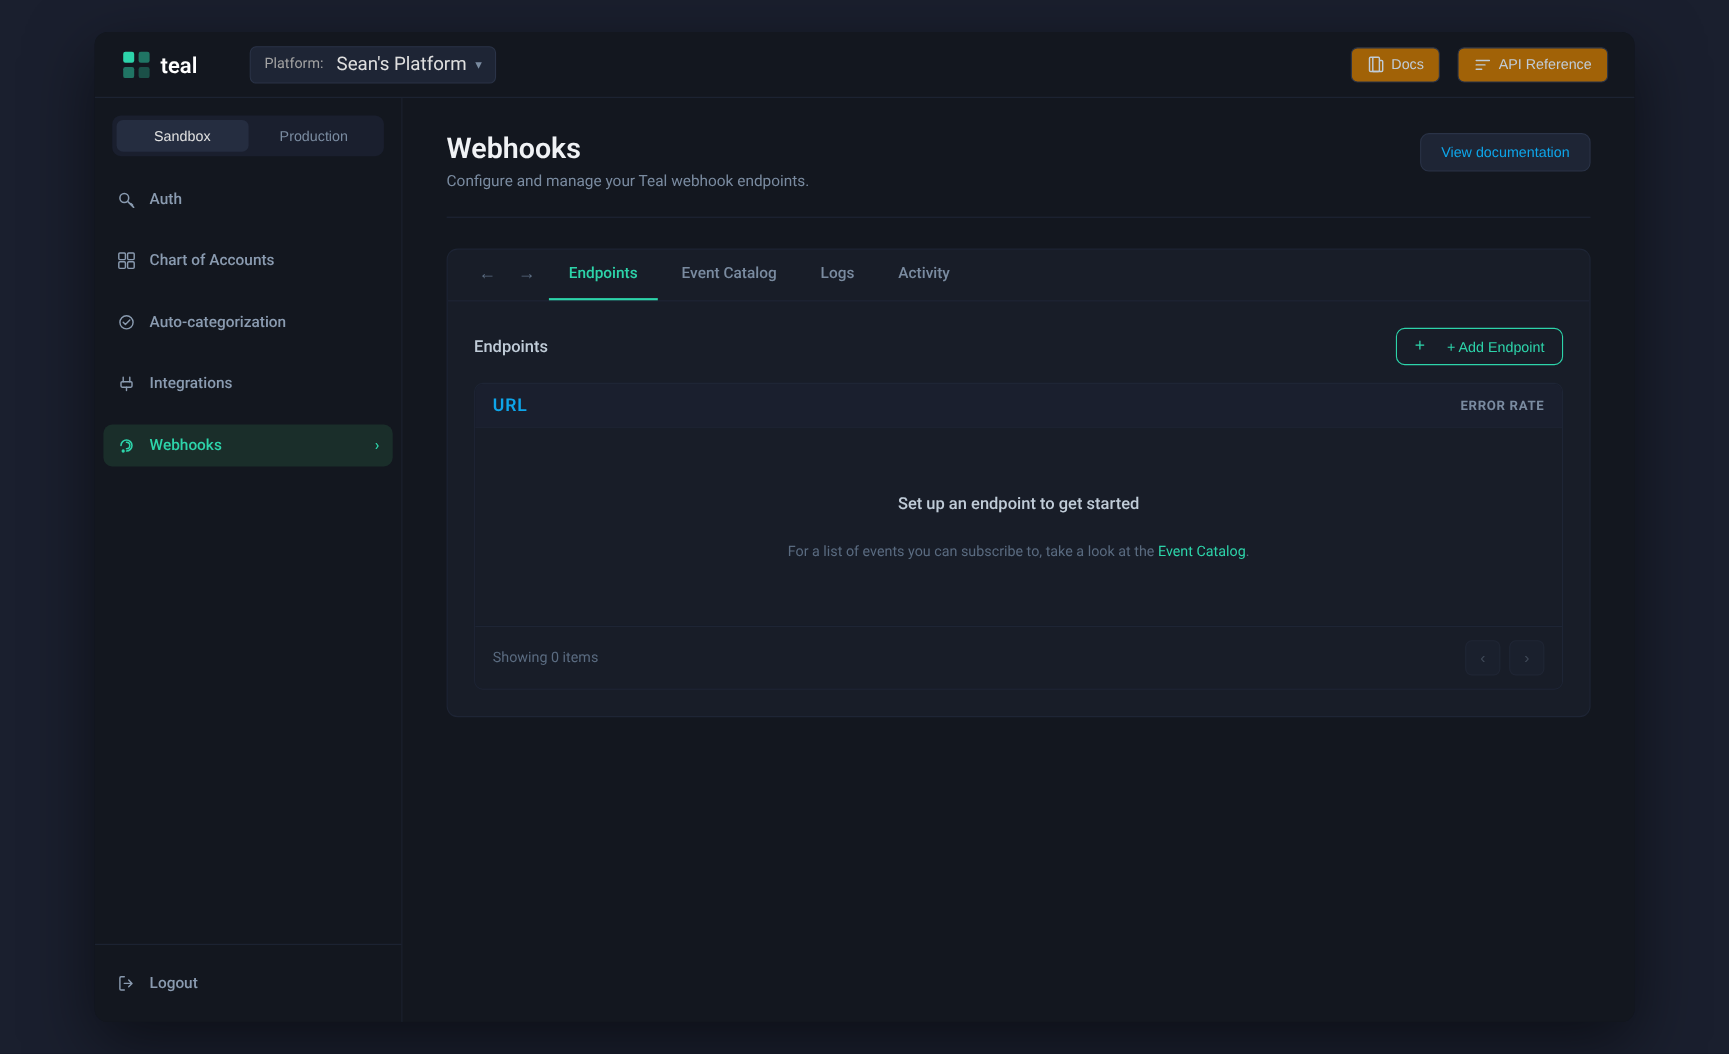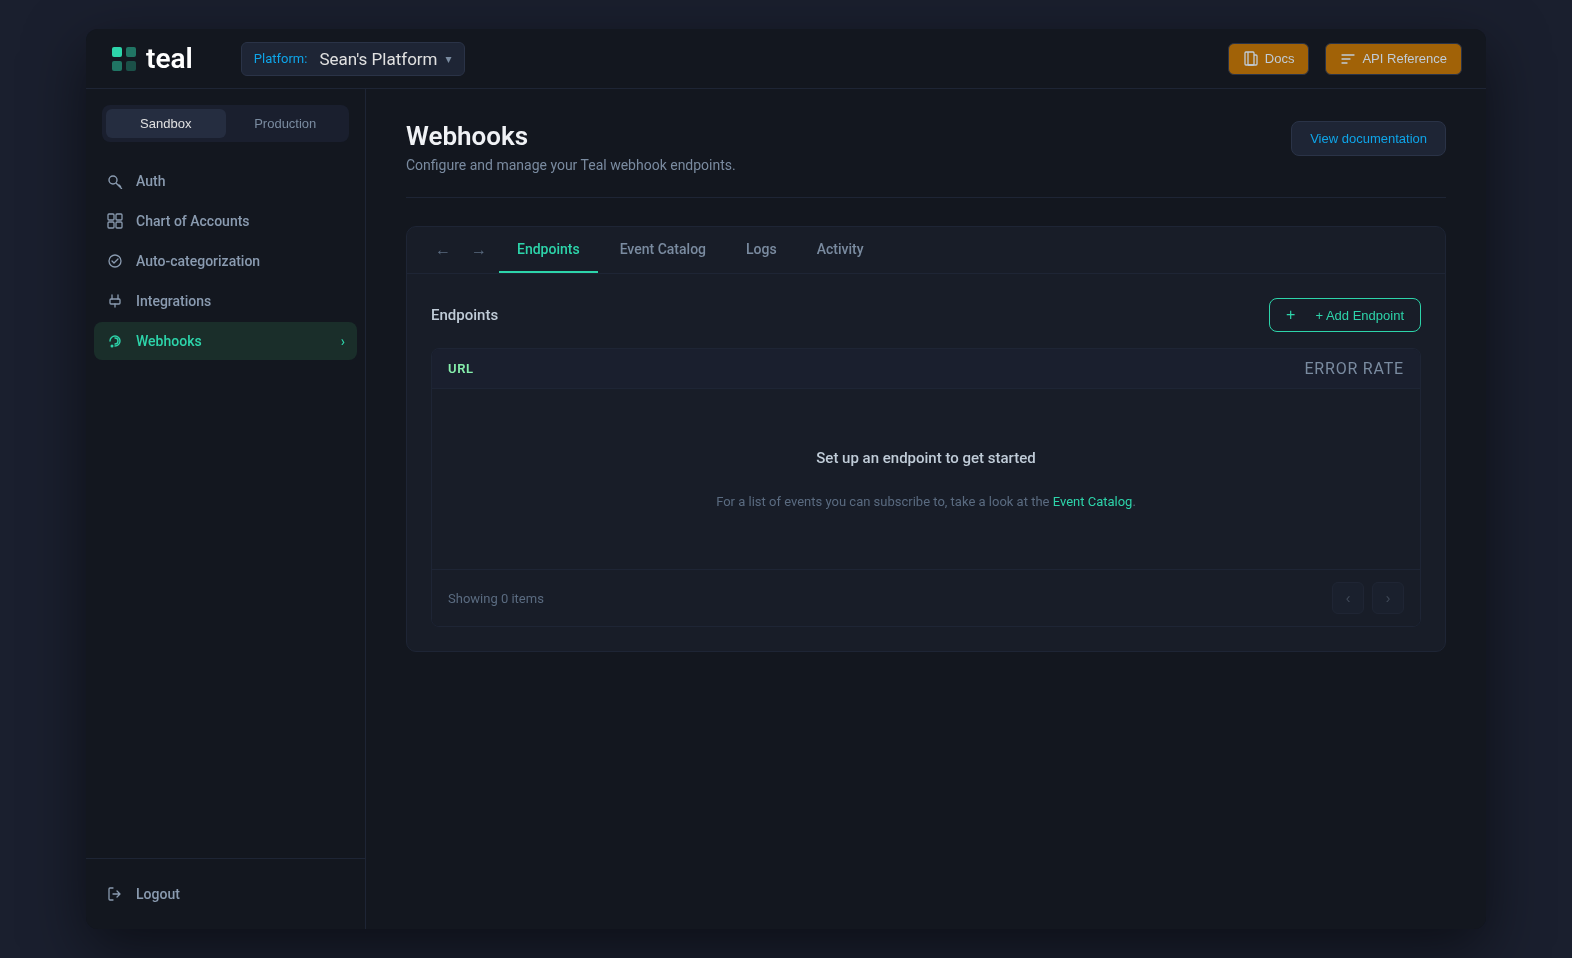--- a/index.html
+++ b/index.html
@@ -37,37 +37,37 @@
       display: flex;
       align-items: center;
       gap: 8px;
       margin-right: 32px;
     }
     .logo-icon {
       width: 28px;
       height: 28px;
     }
     .logo-text {
-      font-size: 28px;
+      font-size: 20px;
       font-weight: 600;
       color: #fff;
     }
     .platform-selector {
       display: flex;
       align-items: center;
       gap: 8px;
       background: #1e2535;
       border: 1px solid #2a3347;
       border-radius: 6px;
       padding: 6px 12px;
       cursor: pointer;
       min-width: 220px;
     }
     .platform-label {
-      color: #0ea5e9;
+      color: #a3a3a3;
       font-size: 13px;
       margin-right: 4px;
     }
     .platform-value {
       color: #e0e0e0;
       font-size: 17px;
       flex: 1;
     }
     .chevron-down {
       color: #7a8ba0;
@@ -122,21 +122,21 @@
       color: #7a8ba0;
     }
     .env-btn.active {
       background: #252d40;
       color: #e0e0e0;
     }
     .sidebar-nav {
       flex: 1;
       display: flex;
       flex-direction: column;
-      gap: 2px;
+      gap: 18px;
       padding: 0 8px;
     }
     .sidebar-item {
       display: flex;
       align-items: center;
       gap: 12px;
       padding: 10px 12px;
       border-radius: 8px;
       cursor: pointer;
       color: #8a9bb0;
@@ -278,29 +278,29 @@
     }
     .table-header {
       display: flex;
       align-items: center;
       justify-content: space-between;
       padding: 10px 16px;
       background: #1a1f2e;
       border-bottom: 1px solid #1e2535;
     }
     .table-col-url {
-      font-size: 13px;
+      font-size: 16px;
       font-weight: 600;
-      color: #86efac;
+      color: #0ea5e9;
       text-transform: uppercase;
       letter-spacing: 0.05em;
     }
     .table-col-error {
-      font-size: 16px;
-      font-weight: 400;
+      font-size: 12px;
+      font-weight: 700;
       color: #7a8ba0;
       text-transform: uppercase;
       letter-spacing: 0.05em;
     }
     .table-empty-body {
       display: flex;
       flex-direction: column;
       align-items: center;
       justify-content: center;
       padding: 60px 20px;

